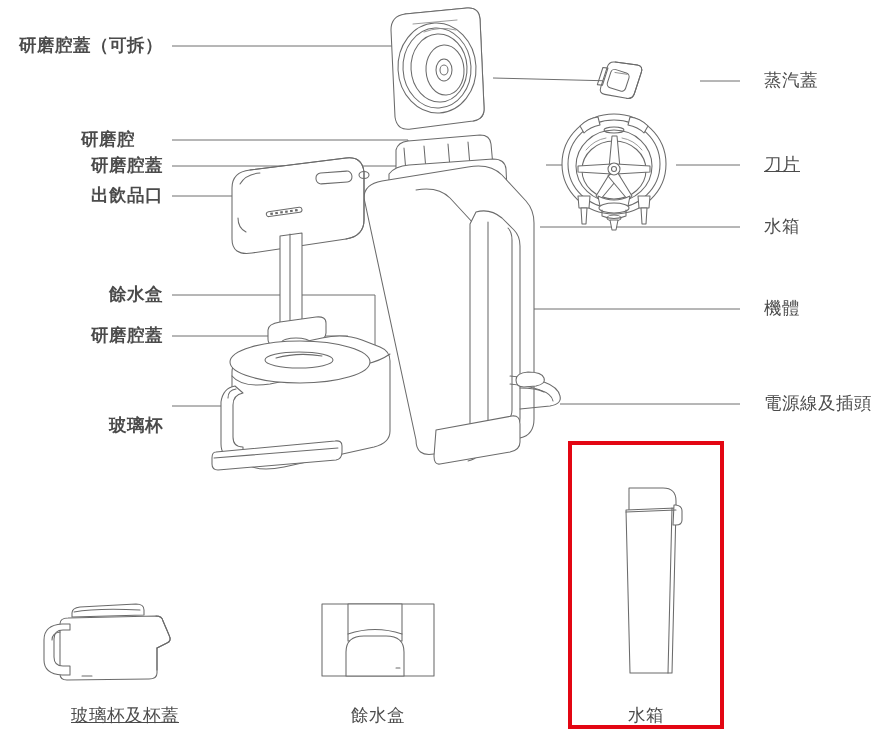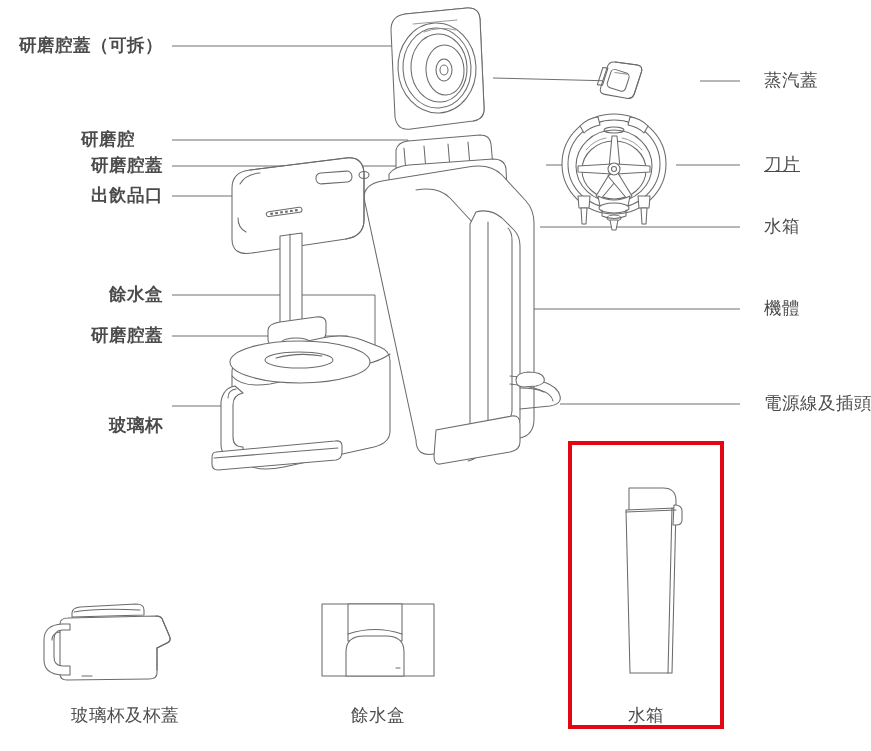--- a/index.html
+++ b/index.html
@@ -257,17 +257,17 @@
   <div class="lbl lbl-left" style="right:708px; top:286px;">餘水盒</div>
   <div class="lbl lbl-left" style="right:708px; top:327px;">研磨腔蓋</div>
   <div class="lbl lbl-left" style="right:708px; top:397px;margin-top:20px;">玻璃杯</div>
 
   <div class="lbl lbl-right" style="left:748px; top:72px;">蒸汽蓋</div>
   <div class="lbl lbl-right" style="left:748px; top:156px;text-decoration:underline;">刀片</div>
   <div class="lbl lbl-right" style="left:748px; top:218px;">水箱</div>
   <div class="lbl lbl-right" style="left:748px; top:300px;">機體</div>
   <div class="lbl lbl-right" style="left:748px; top:395px;">電源線及插頭</div>
 
-  <div class="cap" style="left:0px; width:250px; top:707px;">玻璃杯及杯蓋</div>
+  <div class="cap" style="left:0px; width:250px; top:707px;text-decoration:underline;">玻璃杯及杯蓋</div>
   <div class="cap" style="left:253px; width:250px; top:707px;">餘水盒</div>
   <div class="cap" style="left:571px; width:150px; top:707px;">水箱</div>
 
 </div>
 
 </body></html>

